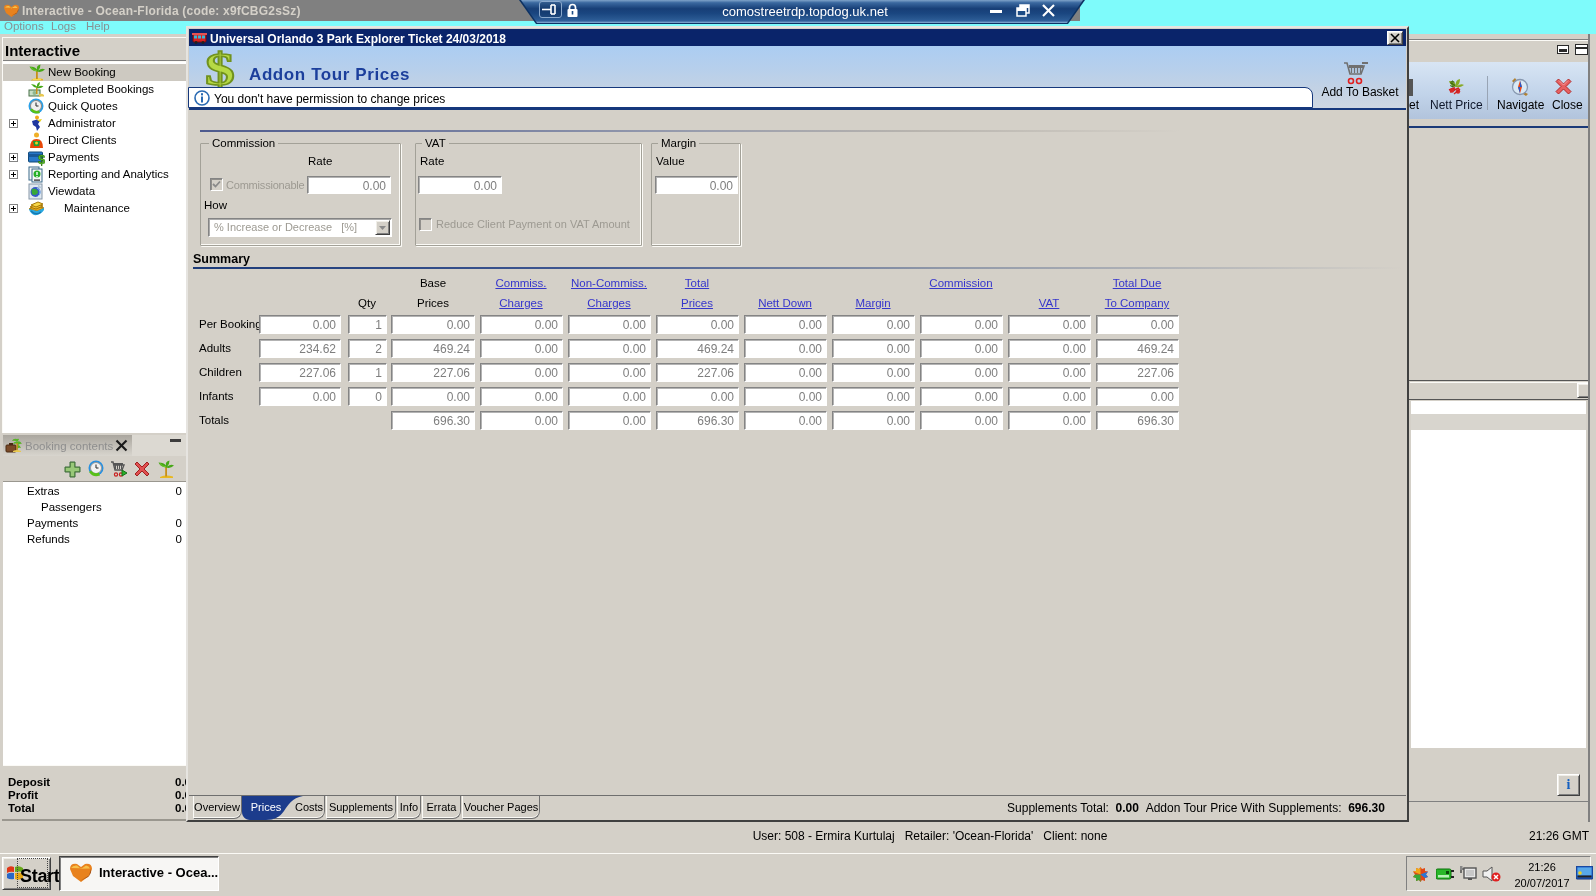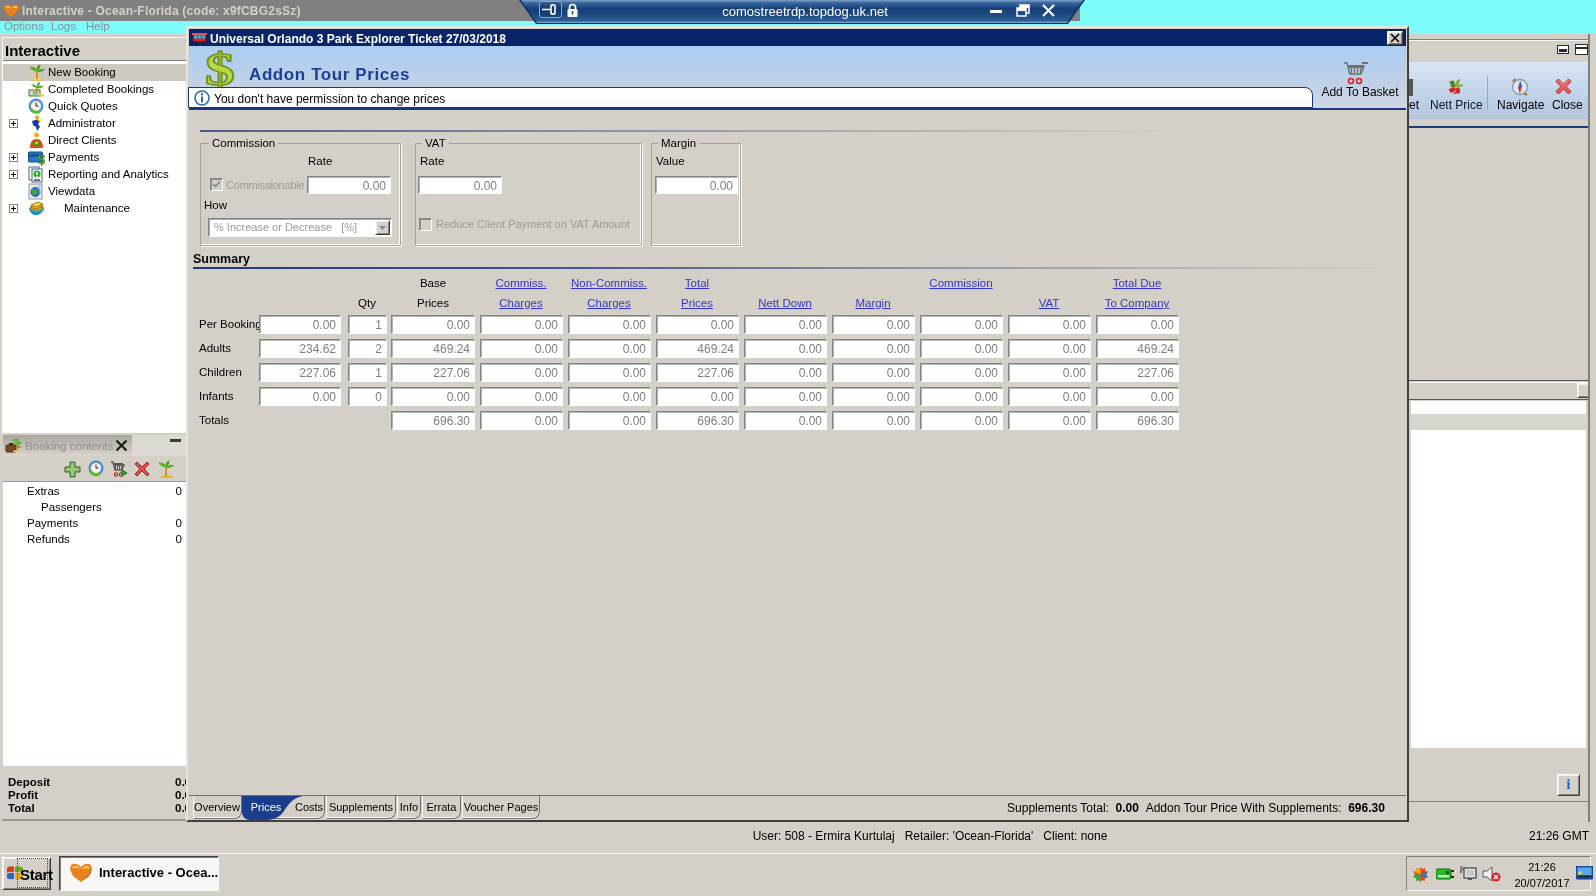--- a/index.html
+++ b/index.html
@@ -277,21 +277,21 @@
 <div class="abs" style="left:189px;top:29px;width:1217px;height:17px;background:#0a246a;"></div>
 <svg class="abs" style="left:192px;top:31px;" width="15" height="14" viewBox="0 0 15 14">
     <rect x="1" y="3" width="13" height="8" rx="1" fill="#d82020" stroke="#7a0a0a"></rect>
     <rect x="2" y="4.5" width="3" height="3" fill="#38b8d8"></rect>
     <rect x="6" y="4.5" width="3" height="3" fill="#38b8d8"></rect>
     <rect x="10" y="4.5" width="3" height="3" fill="#38b8d8"></rect>
     <rect x="0" y="2" width="15" height="2" fill="#e85050"></rect>
     <circle cx="4" cy="11.5" r="1.5" fill="#222"></circle>
     <circle cx="11" cy="11.5" r="1.5" fill="#222"></circle>
   </svg>
-<div class="abs" style="left:210px;top:32px;font-size:12px;font-weight:bold;color:#fff;">Universal Orlando 3 Park Explorer Ticket 27/03/2018</div>
+<div class="abs" style="left:210px;top:32px;font-size:12px;font-weight:bold;color:#fff;">Universal Orlando 3 Park Explorer Ticket 24/03/2018</div>
 <div class="abs raised" style="left:1387px;top:31px;width:16px;height:14px;"></div>
 <svg class="abs" style="left:1390px;top:33px;" width="10" height="10" viewBox="0 0 10 10">
     <g stroke="#000" stroke-width="1.6">
       <line x1="1" y1="1" x2="9" y2="9"></line>
       <line x1="9" y1="1" x2="1" y2="9"></line>
     </g>
   </svg>
 <div class="abs" style="left:189px;top:46px;width:1217px;height:64px;background:linear-gradient(180deg,#abcdf2 0%,#b6cfec 35%,#c3d2e4 70%,#ced7e2 100%);border-bottom:2px solid #16387c;"></div>
 <svg class="abs" style="left:200px;top:49px;" width="40" height="40" viewBox="0 0 40 40">
     <g transform="translate(20,36) scale(1.3,1)">
@@ -450,21 +450,21 @@
 <div class="abs" style="left:0;top:853px;width:1596px;height:1px;background:#fbfaf6;"></div>
 <div class="abs" style="left:0;top:854px;width:1596px;height:42px;background:#d4d0c8;"></div>
 <div class="abs raised" style="left:2px;top:857px;width:49px;height:33px;"></div>
 <svg class="abs" style="left:6px;top:863px;" width="18" height="20" viewBox="0 0 18 20">
     <path d="M1 5 Q4 2 8 4 L8 9 Q4 8 1 10Z" fill="#e03818"></path>
     <path d="M9 4 Q13 2 17 5 L17 9 Q13 8 9 9Z" fill="#68a818"></path>
     <path d="M1 11 Q4 9 8 10 L8 16 Q4 17 1 15Z" fill="#2868c8"></path>
     <path d="M9 10 Q13 9 17 10 L17 15 Q13 18 9 16Z" fill="#e8a818"></path>
   </svg>
 <div class="abs" style="left:17px;top:858px;width:31px;height:30px;border:1px dotted #444;"></div>
-<div class="abs" style="left:20px;top:866px;font-size:15px;font-weight:bold;color:#000;letter-spacing:-.3px;">Start</div>
+<div class="abs" style="left:20px;top:866px;font-size:18px;font-weight:bold;color:#000;letter-spacing:-.3px;">Start</div>
 <div class="abs" style="left:59px;top:856px;width:160px;height:35px;background:#f7f6f4;border:1px solid;border-color:#404040 #fff #fff #404040;box-shadow:inset 1px 1px 0 #808080;"></div>
 <svg class="abs" style="left:68px;top:861px;" width="26" height="25" viewBox="0 0 26 25">
     <path d="M2 8 Q2 2 9 3 L13 6 L17 3 Q24 2 24 8 L21 15 L13 21 L5 15Z" fill="#e8821e"></path>
     <path d="M3 7 Q5 4 9 4.5 L13 8 L18 4.5 Q21 5 22 7.5" fill="#f7c04a"></path>
     <path d="M12 20 L21 14.5 L23 8 Q24 12 20 16 Z" fill="#a04a10"></path>
   </svg>
 <div class="abs" style="left:99px;top:865px;font-size:13px;font-weight:bold;color:#000;">Interactive - Ocea...</div>
 
 <div class="abs" style="left:1406px;top:856px;width:185px;height:35px;border:1px solid;border-color:#808080 #fbfaf6 #fbfaf6 #808080;"></div>
 <svg class="abs" style="left:1412px;top:866px;" width="17" height="17" viewBox="0 0 17 17">

